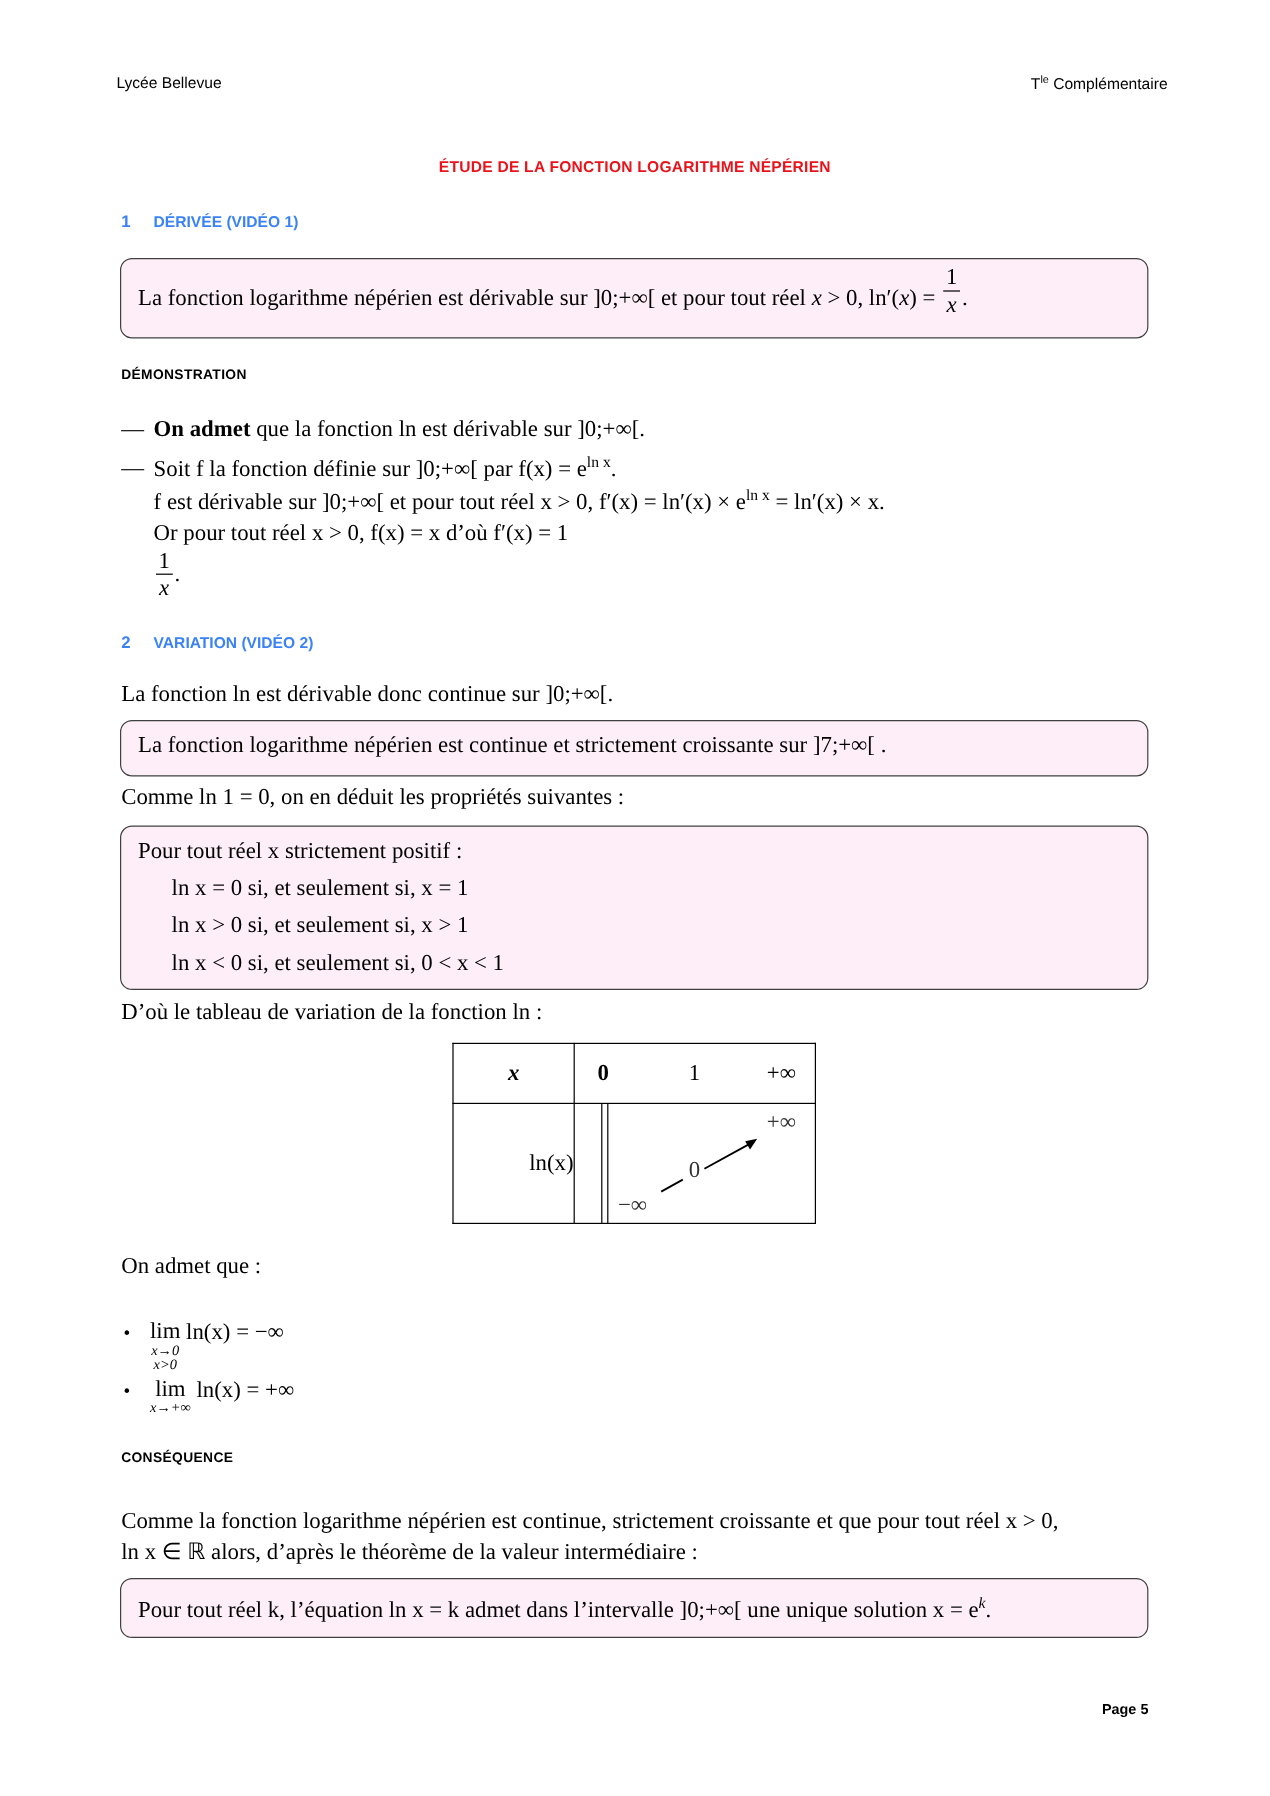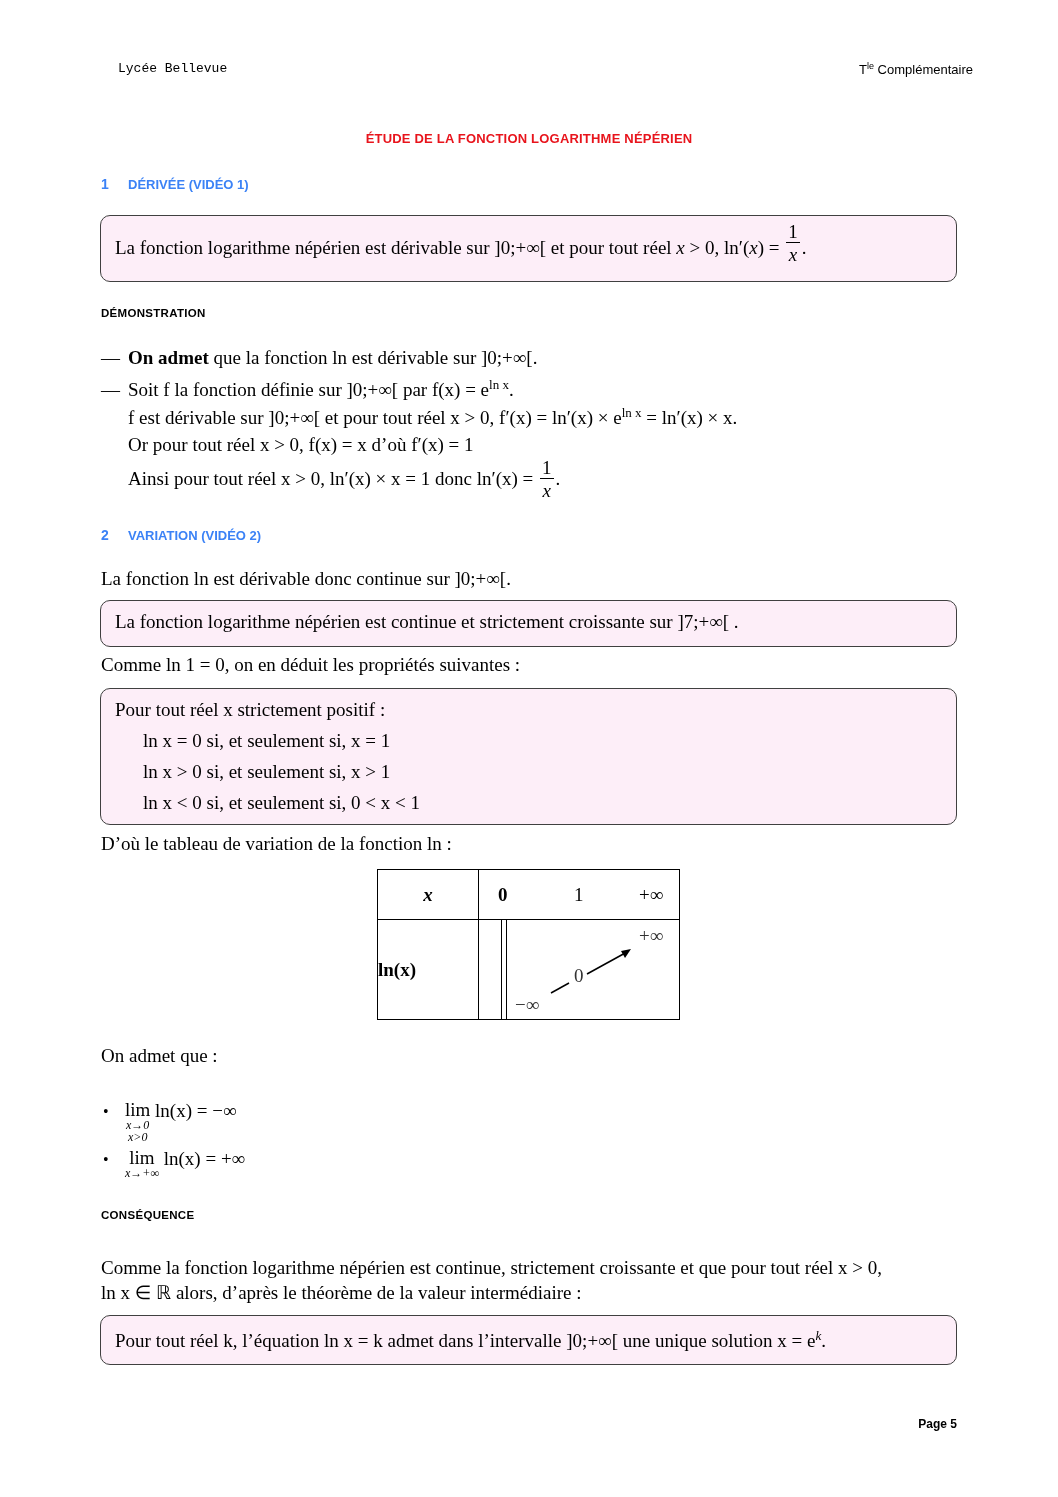--- a/index.html
+++ b/index.html
@@ -27,21 +27,21 @@
   sup { font-size: 13px; }
   table.var { border-collapse: collapse; position: absolute; left: 377px; top: 869px; }
   table.var td { border: 1.5px solid #000; padding: 0; font-family: "Liberation Serif", serif; font-size: 19px; }
   .lim { display: inline-flex; flex-direction: column; align-items: center; vertical-align: top; line-height: 1; }
   .lim .sub1 { font-size: 12px; font-style: italic; }
   .bullet { display: inline-block; width: 22px; font-size: 16px; }
 </style>
 </head>
 <body>
 
-<div class="abs sans hdr" style="left:118px;font-family:Liberation Mono, monospace;">Lycée Bellevue</div>
+<div class="abs sans hdr" style="left:97px;">Lycée Bellevue</div>
 <div class="abs sans hdr" style="right:85px;"><span>T</span><sup style="font-size:9px;">le</sup><span> Complémentaire</span></div>
 
 <div class="abs sans title">ÉTUDE DE LA FONCTION LOGARITHME NÉPÉRIEN</div>
 
 <div class="abs sans sec" style="left:101px; top:176px;">
   <span class="num">1</span><span class="lbl">DÉRIVÉE (VIDÉO 1)</span>
 </div>
 
 <div class="box" style="top:215px; height:67px;">
   <div class="boxline" style="top:20px;">
@@ -58,21 +58,21 @@
   <span style="display:inline-block;width:27px;">—</span><b>On admet</b><span> que la fonction ln est dérivable sur ]0;+∞[.</span>
 </div>
 <div class="abs txt" style="left:101px; top:377px;">
   <span style="display:inline-block;width:27px;">—</span><span>Soit f la fonction définie sur ]0;+∞[ par f(x) = e</span><sup>ln x</sup><span>.</span>
 </div>
 <div class="abs txt" style="left:128px; top:405px;">
   <span>f est dérivable sur ]0;+∞[ et pour tout réel x &gt; 0, f′(x) = ln′(x) × e</span><sup>ln x</sup><span> = ln′(x) × x.</span>
 </div>
 <div class="abs txt" style="left:128px; top:434px;">Or pour tout réel x &gt; 0, f(x) = x d’où f′(x) = 1</div>
 <div class="abs txt" style="left:128px; top:458px;">
-  <span style="vertical-align:middle;">Ainsi pour tout réel x &gt; 0, ln′(x) × x = 1 donc ln′(x) = </span><span class="frac">
+  <span class="frac">
       <span class="n">1</span>
       <i class="d">x</i>
     </span><span style="vertical-align:middle;">.</span>
 </div>
 
 <div class="abs sans sec" style="left:101px; top:527px;">
   <span class="num">2</span><span class="lbl">VARIATION (VIDÉO 2)</span>
 </div>
 
 <div class="abs txt" style="left:101px; top:568px;">La fonction ln est dérivable donc continue sur ]0;+∞[.</div>
@@ -96,21 +96,21 @@
   <tbody>
       <tr style="height:50px;">
     <td style="width:100px; text-align:center; font-style:italic; font-weight:bold;">x</td>
     <td style="width:200px; position:relative;">
       <span class="abs" style="left:19px; top:14px; font-weight:bold;">0</span>
       <span class="abs" style="left:95px; top:14px;">1</span>
       <span class="abs" style="left:160px; top:14px;">+∞</span>
     </td>
   </tr>
   <tr style="height:100px;">
-    <td style="text-align:left; font-weight:bold;">ln(x)</td>
+    <td style="text-align:right; font-weight:normal;">ln(x)</td>
     <td style="position:relative;">
       <div class="abs" style="left:22px; top:0; width:4px; height:100px; border-left:1.5px solid #000; border-right:1.5px solid #000;"></div>
       <span class="abs" style="left:36px; top:74px; color:#333;">−∞</span>
       <span class="abs" style="left:95px; top:45px; color:#333;">0</span>
       <span class="abs" style="left:160px; top:5px; color:#333;">+∞</span>
       <svg class="abs" style="left:0; top:0;" width="200" height="100">
         <line x1="72" y1="73" x2="90" y2="63" stroke="#000" stroke-width="1.5"></line>
         <line x1="108" y1="54" x2="148" y2="32" stroke="#000" stroke-width="1.5"></line>
         <polygon points="152,29 142,31 146,38" fill="#000"></polygon>
       </svg>

